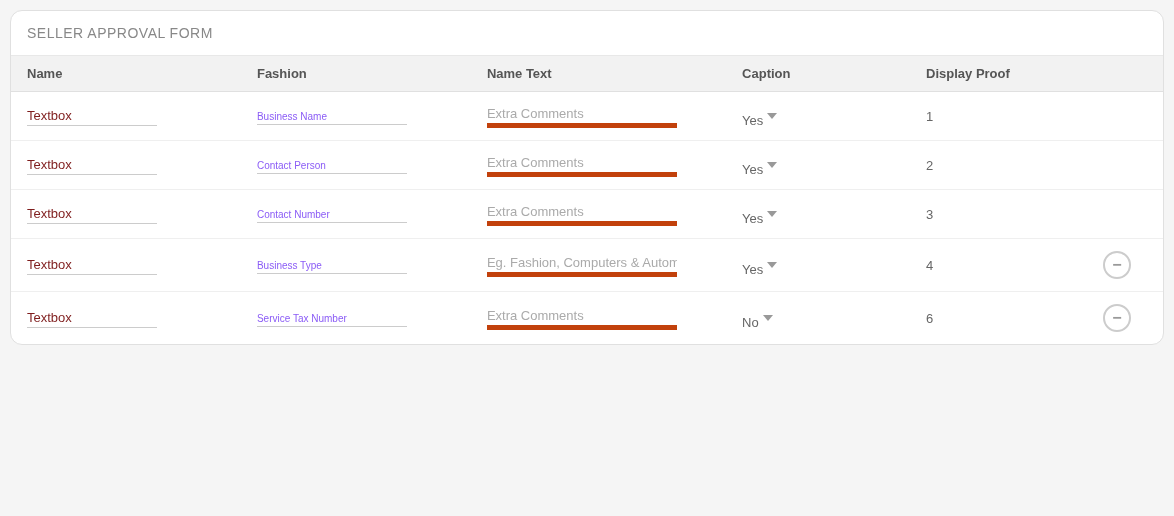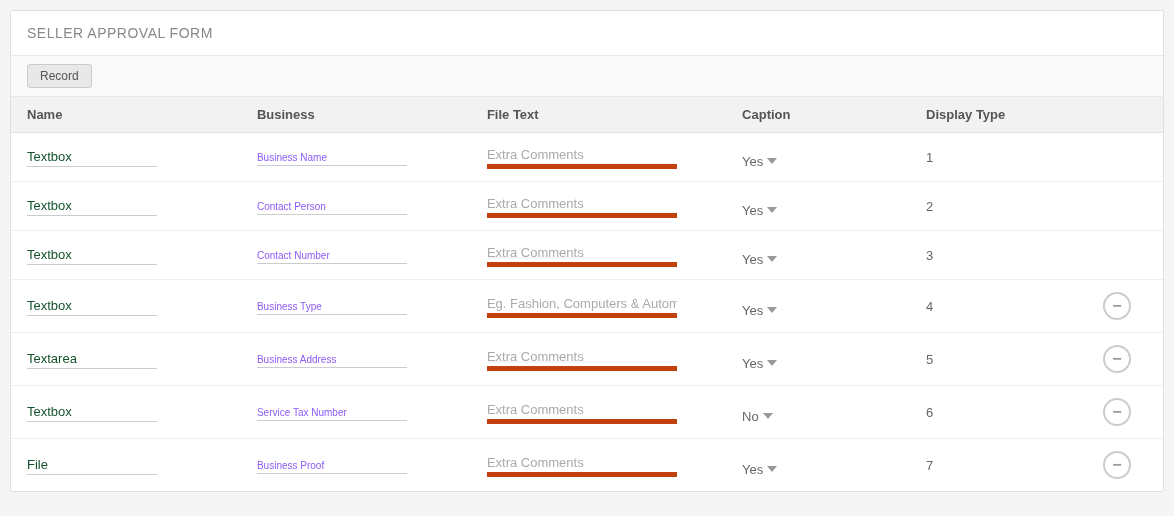--- a/index.html
+++ b/index.html
@@ -18,21 +18,21 @@
     .page-wrapper {
       width: 1174px;
       min-height: 516px;
       background: #f5f5f5;
       padding: 10px;
     }
 
     .form-container {
       background: #fff;
       border: 1px solid #e0e0e0;
-      border-radius: 2px;
+      border-radius: 12px;
     }
 
     .form-title {
       padding: 14px 16px;
       font-size: 14px;
       color: #888;
       letter-spacing: 0.5px;
       border-bottom: 1px solid #e8e8e8;
       font-weight: normal;
     }
@@ -93,21 +93,21 @@
     }
 
     .type-cell {
       width: 200px;
     }
 
     .type-cell input[type="text"] {
       border: none;
       border-bottom: 1px solid #ccc;
       background: transparent;
-      color: #14532d;
+      color: #7f1d1d;
       font-size: 13px;
       width: 130px;
       padding: 2px 0;
       outline: none;
     }
 
     .caption-cell {
       width: 200px;
     }
 
@@ -136,21 +136,20 @@
       padding: 2px 0;
       outline: none;
     }
 
     .required-cell-td {
       width: 160px;
     }
 
     .required-inner {
       display: flex;
-      align-items: center;
       gap: 4px;
       margin-top: 8px;
     }
 
     .dropdown-arrow {
       width: 0;
       height: 0;
       border-left: 5px solid transparent;
       border-right: 5px solid transparent;
       border-top: 6px solid #999;
@@ -183,33 +182,30 @@
       line-height: 1;
     }
   </style>
 </head>
 <body>
 
 <div class="page-wrapper">
   <div class="form-container">
     <div class="form-title">SELLER APPROVAL FORM</div>
 
-    <div class="toolbar">
-      <button class="btn-add">Record</button>
-    </div>
 
     <div class="table-wrapper">
       <table>
         <thead>
           <tr>
             <th>Name</th>
-            <th>Business</th>
-            <th>File Text</th>
+            <th>Fashion</th>
+            <th>Name Text</th>
             <th>Caption</th>
-            <th>Display Type</th>
+            <th>Display Proof</th>
             <th></th>
           </tr>
         </thead>
         <tbody id="table-body">
         <tr>
               <td class="type-cell"><input type="text" value="Textbox" style=""></td>
               <td class="caption-cell"><input type="text" value="Business Name" style=""></td>
               <td class="helptext-cell"><input type="text" value="Extra Comments" style=""></td>
               <td class="required-cell-td">
                 <div class="required-inner">
@@ -253,55 +249,29 @@
               <td class="required-cell-td">
                 <div class="required-inner">
                   <span>Yes</span>
                   <span class="dropdown-arrow"></span>
                 </div>
               </td>
               <td class="display-order-cell">4</td>
               <td class="action-cell"><button class="remove-btn">−</button></td>
             </tr>
             <tr>
-              <td class="type-cell"><input type="text" value="Textarea" style=""></td>
-              <td class="caption-cell"><input type="text" value="Business Address" style=""></td>
-              <td class="helptext-cell"><input type="text" value="Extra Comments" style=""></td>
-              <td class="required-cell-td">
-                <div class="required-inner">
-                  <span>Yes</span>
-                  <span class="dropdown-arrow"></span>
-                </div>
-              </td>
-              <td class="display-order-cell">5</td>
-              <td class="action-cell"><button class="remove-btn">−</button></td>
-            </tr>
-            <tr>
               <td class="type-cell"><input type="text" value="Textbox" style=""></td>
               <td class="caption-cell"><input type="text" value="Service Tax Number" style=""></td>
               <td class="helptext-cell"><input type="text" value="Extra Comments" style=""></td>
               <td class="required-cell-td">
                 <div class="required-inner">
                   <span>No</span>
                   <span class="dropdown-arrow"></span>
                 </div>
               </td>
               <td class="display-order-cell">6</td>
-              <td class="action-cell"><button class="remove-btn">−</button></td>
-            </tr>
-            <tr>
-              <td class="type-cell"><input type="text" value="File" style=""></td>
-              <td class="caption-cell"><input type="text" value="Business Proof" style=""></td>
-              <td class="helptext-cell"><input type="text" value="Extra Comments" style=""></td>
-              <td class="required-cell-td">
-                <div class="required-inner">
-                  <span>Yes</span>
-                  <span class="dropdown-arrow"></span>
-                </div>
-              </td>
-              <td class="display-order-cell">7</td>
               <td class="action-cell"><button class="remove-btn">−</button></td>
             </tr>
           </tbody>
       </table>
     </div>
   </div>
 </div>
 
 </body></html>

